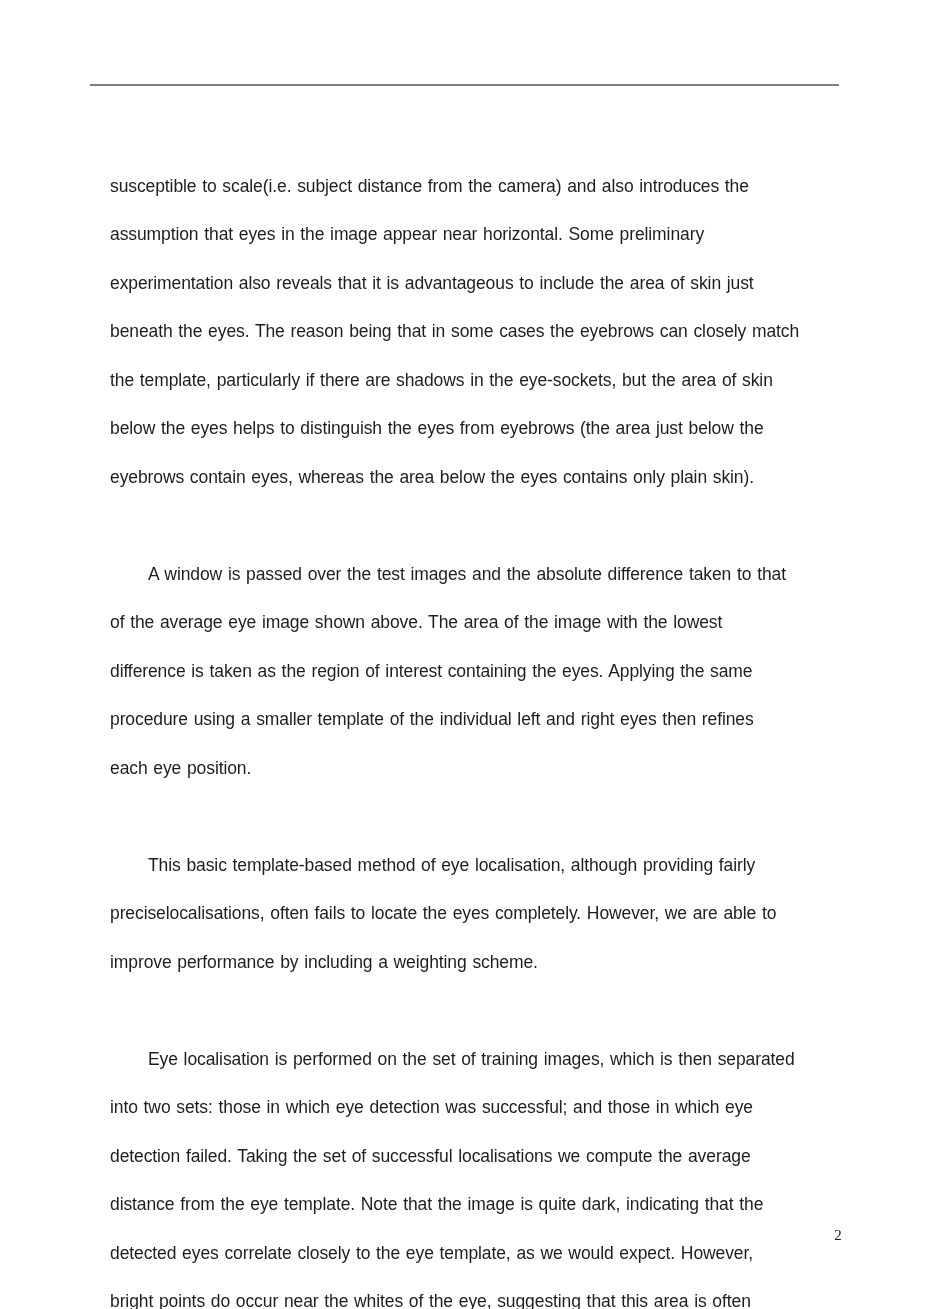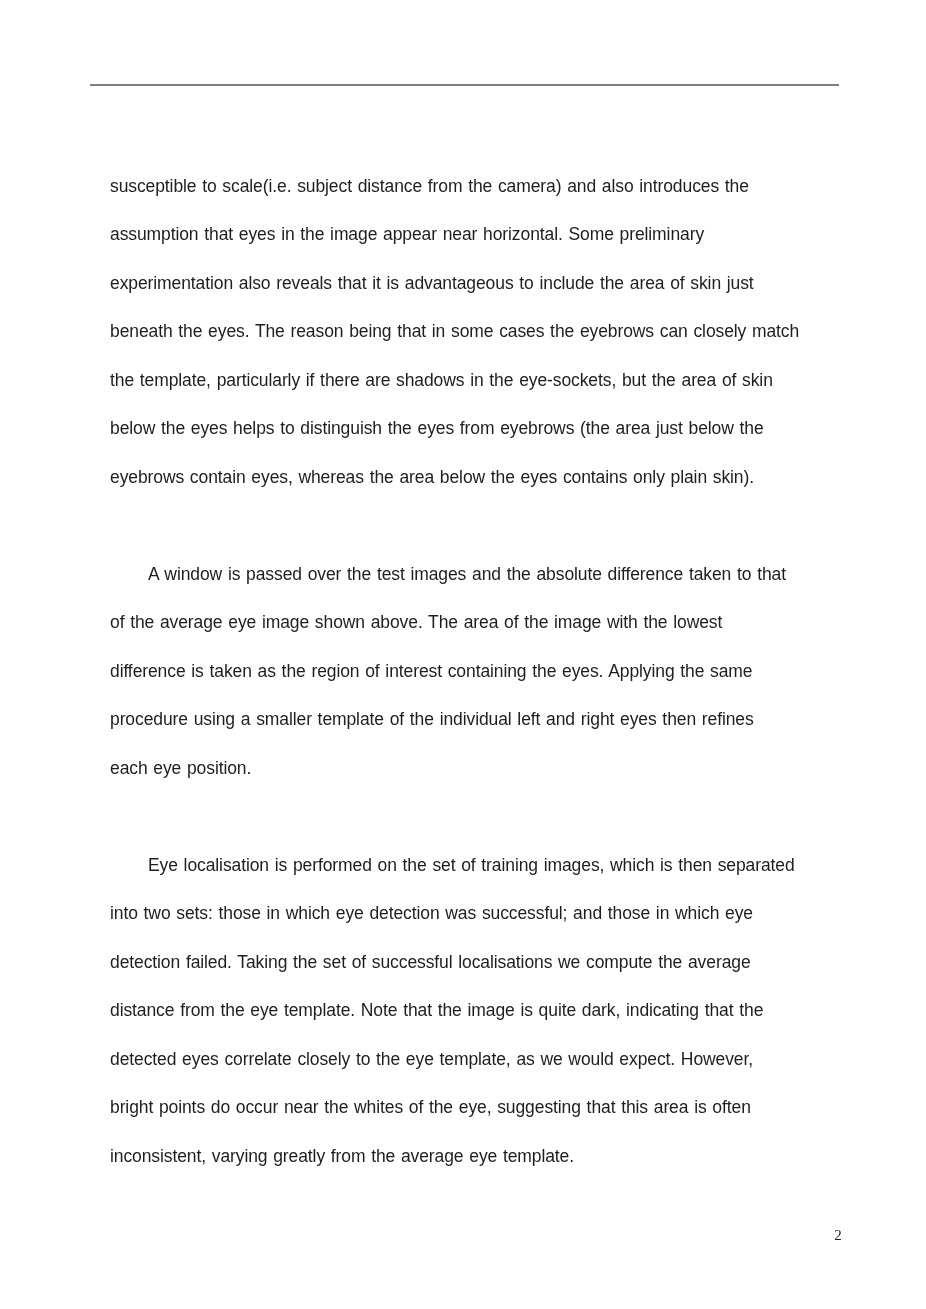--- a/index.html
+++ b/index.html
@@ -65,20 +65,23 @@
 experimentation also reveals that it is advantageous to include the area of skin just
 beneath the eyes. The reason being that in some cases the eyebrows can closely match
 the template, particularly if there are shadows in the eye-sockets, but the area of skin
 below the eyes helps to distinguish the eyes from eyebrows (the area just below the
 eyebrows contain eyes, whereas the area below the eyes contains only plain skin).</p>
     <p class="para indent">A window is passed over the test images and the absolute difference taken to that
 of the average eye image shown above. The area of the image with the lowest
 difference is taken as the region of interest containing the eyes. Applying the same
 procedure using a smaller template of the individual left and right eyes then refines
 each eye position.</p>
+    <p class="para indent">This basic template-based method of eye localisation, although providing fairly
+preciselocalisations, often fails to locate the eyes completely. However, we are able to
+improve performance by including a weighting scheme.</p>
     <p class="para indent">Eye localisation is performed on the set of training images, which is then separated
 into two sets: those in which eye detection was successful; and those in which eye
 detection failed. Taking the set of successful localisations we compute the average
 distance from the eye template. Note that the image is quite dark, indicating that the
 detected eyes correlate closely to the eye template, as we would expect. However,
 bright points do occur near the whites of the eye, suggesting that this area is often
 inconsistent, varying greatly from the average eye template.</p>
   </div>
   <div class="page-number">2</div>
 </div>

